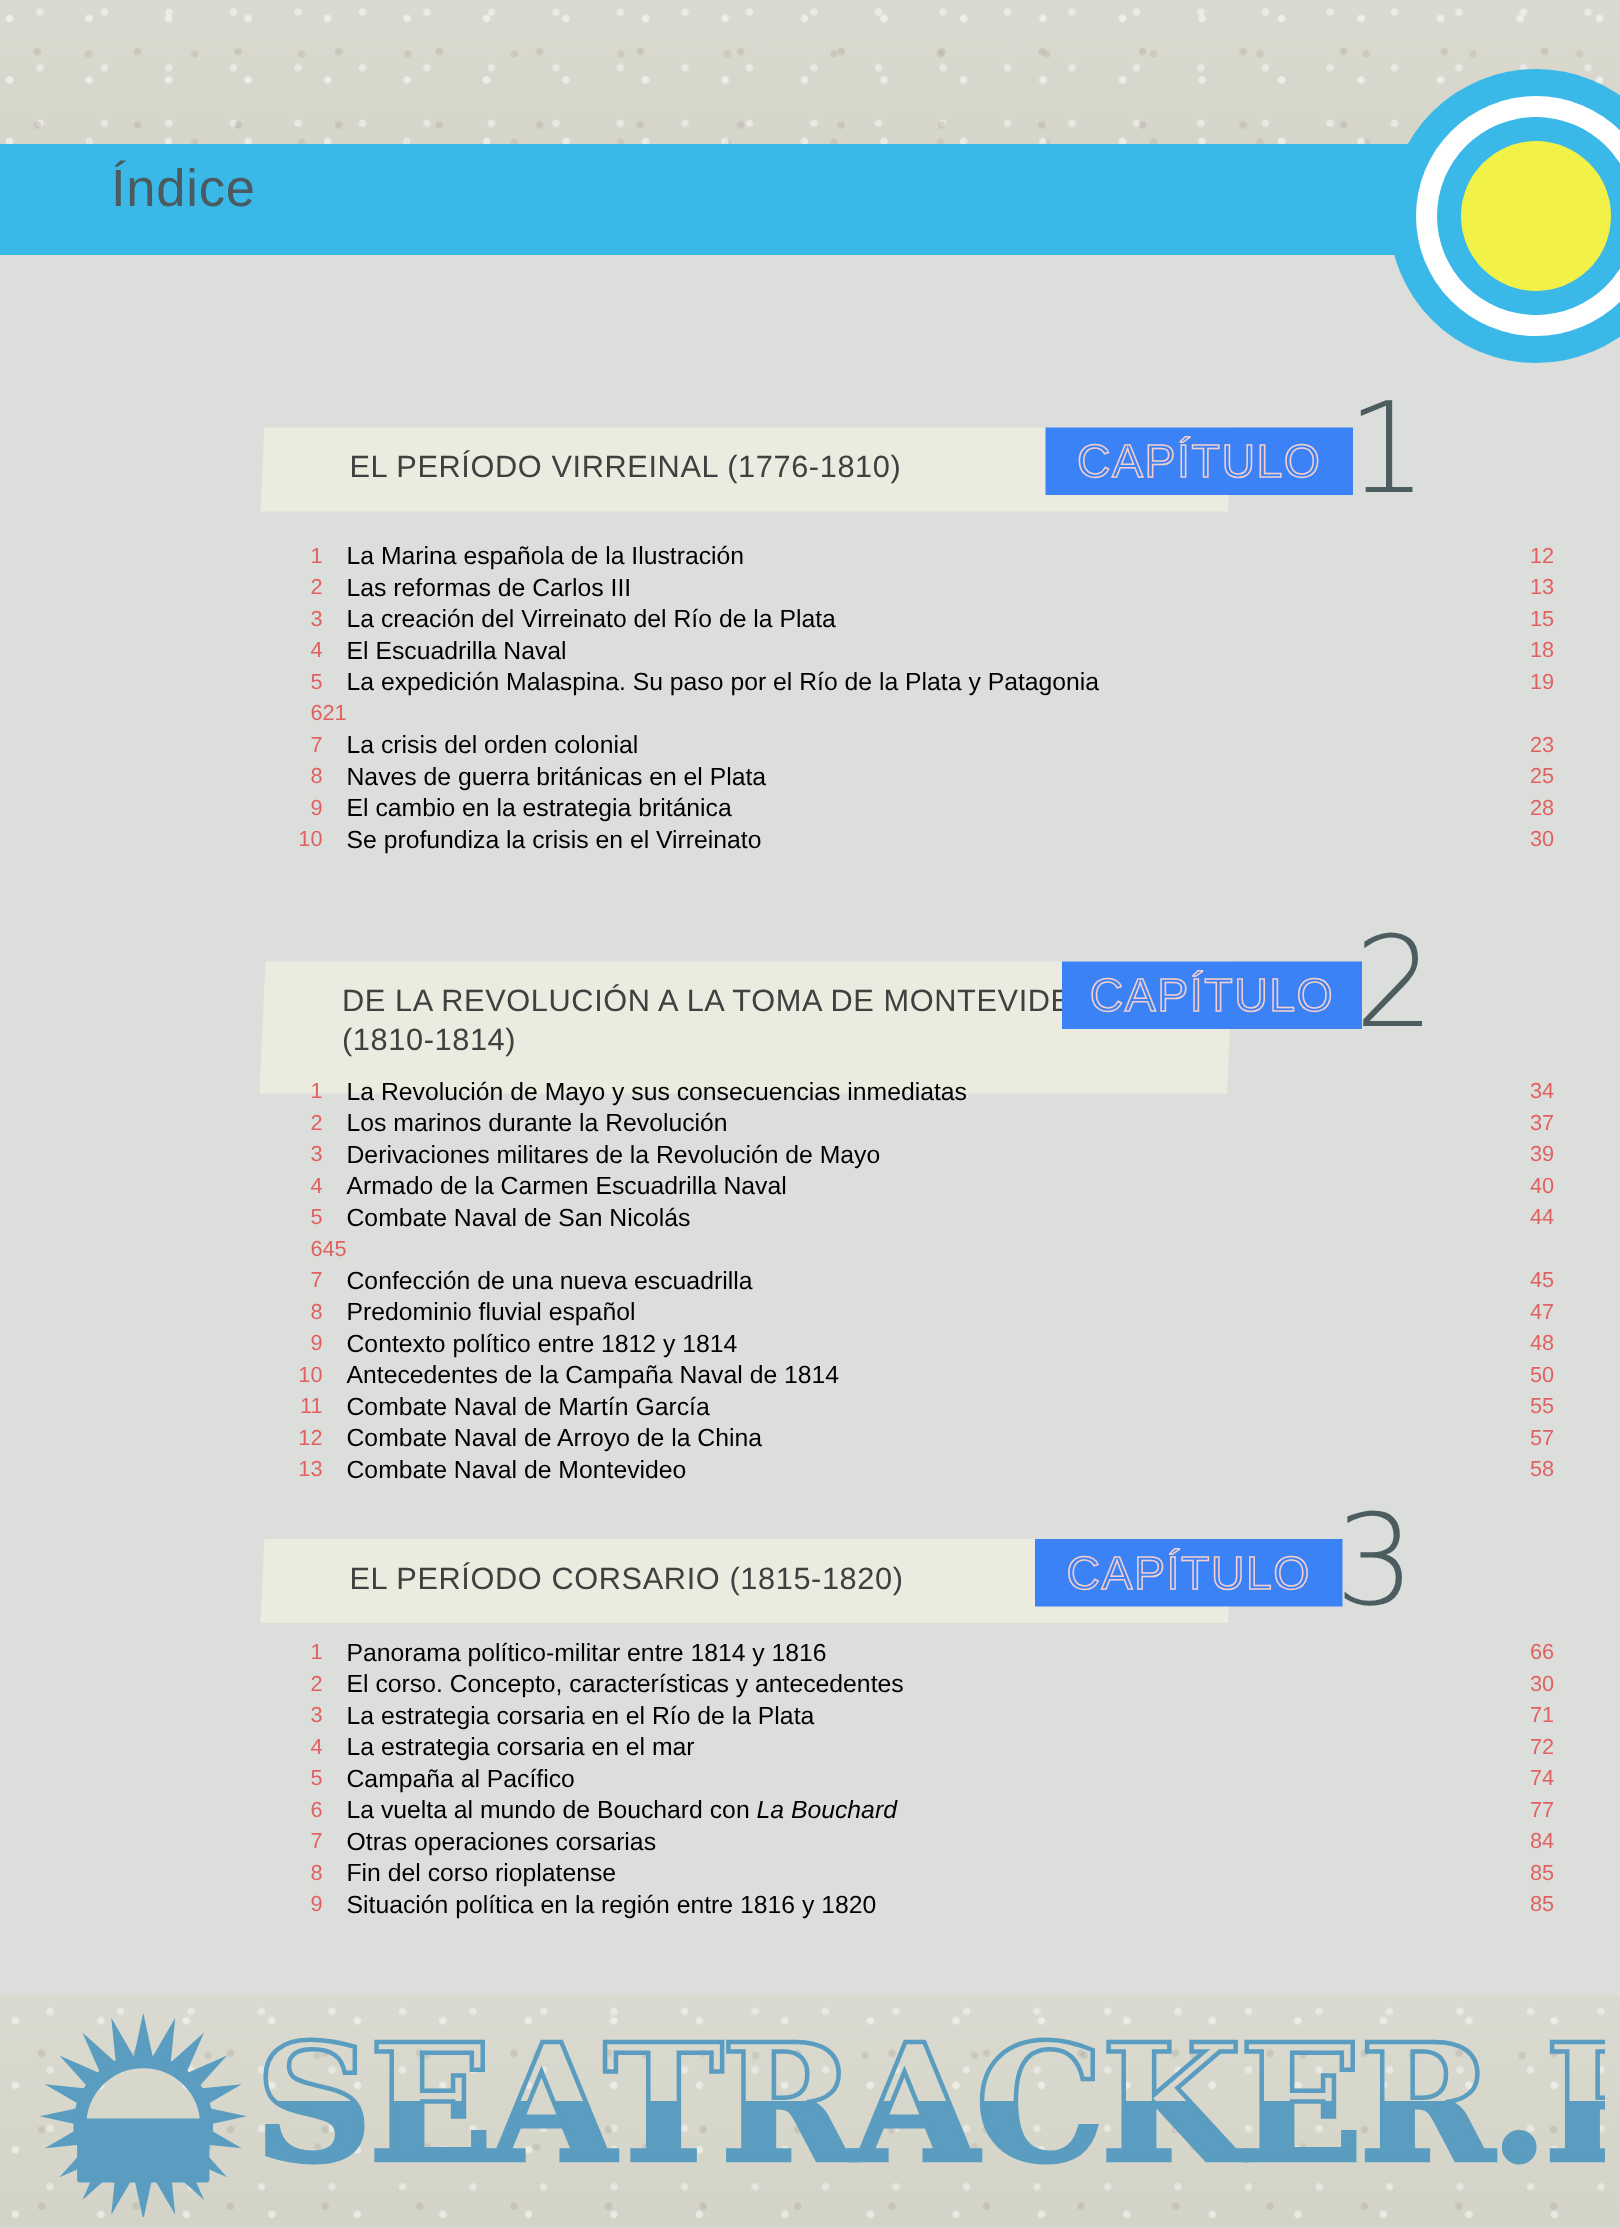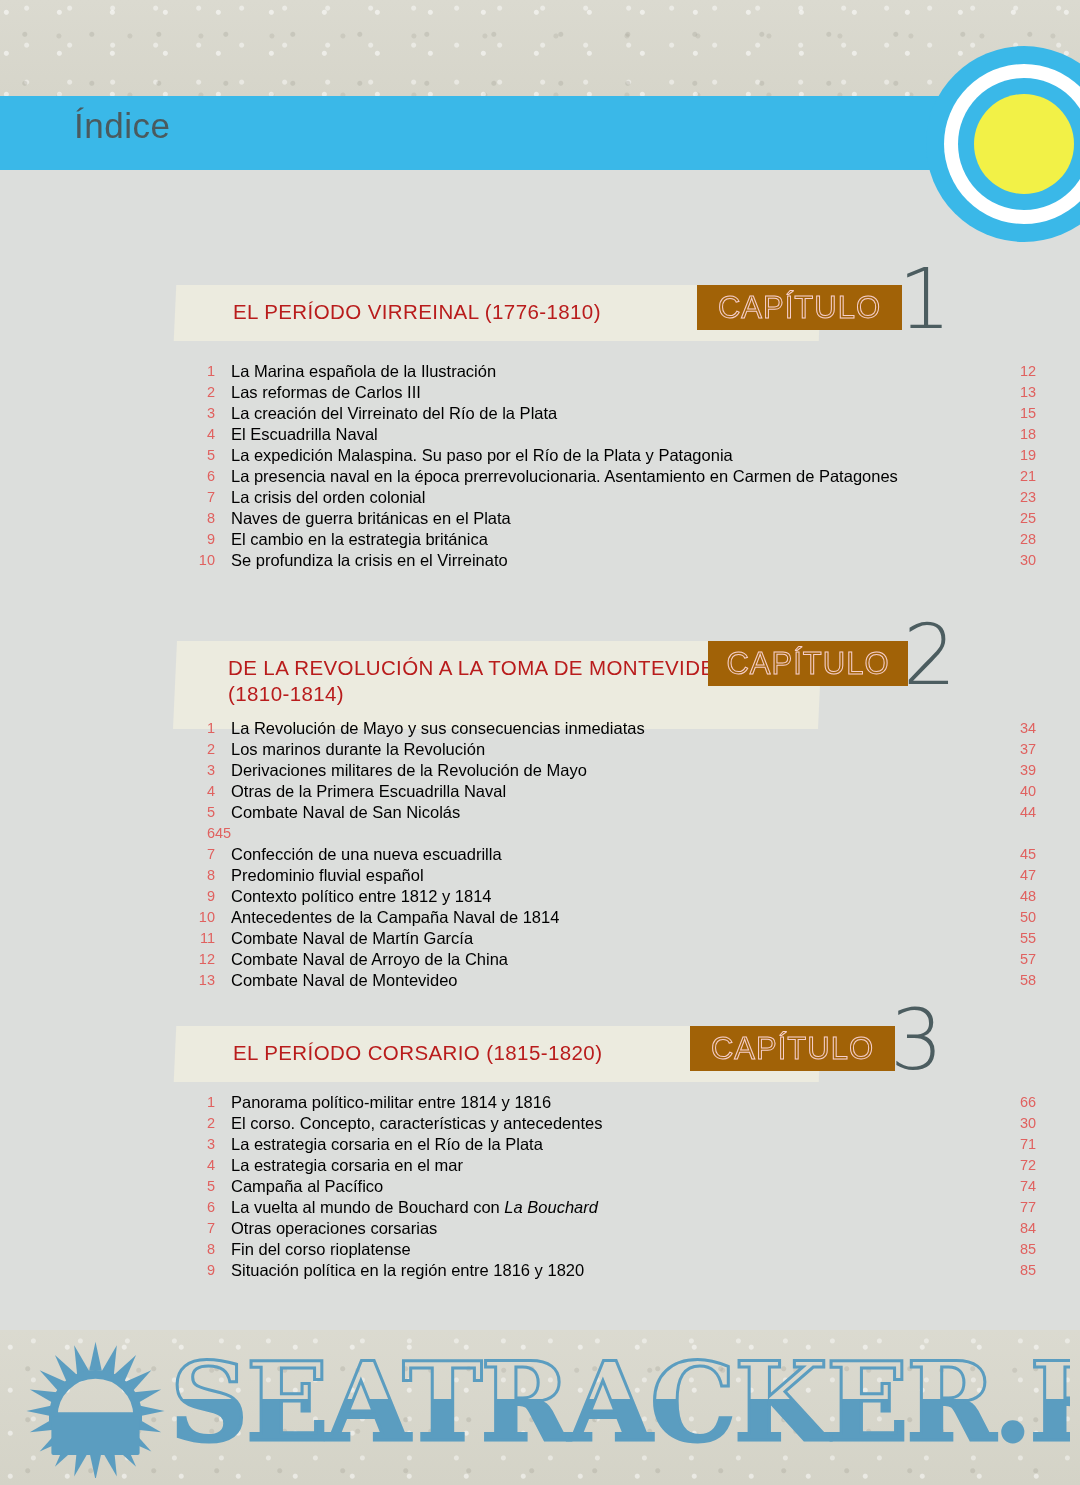--- a/index.html
+++ b/index.html
@@ -86,29 +86,29 @@
     position:absolute; left:175px; top:0;
     height:56px; background:#ecebdf;
     transform:skewX(-2.6deg);
   }
   .cream-band.tall { height:88px; }
 
   .chapter-title {
     position:absolute; top:14px;
     font-size:20.5px; font-weight:400;
     letter-spacing:.4px; line-height:26px;
-    color:#b91c1c;
+    color:#404040;
     white-space:pre-line;
     z-index:2;
   }
 
   .cap-block {
     position:absolute; top:0;
     height:45px;
-    background:#a16207;
+    background:#3b82f6;
     display:flex; align-items:center; justify-content:center;
     z-index:3;
   }
   .cap-label {
     font-size:31px; font-weight:400; letter-spacing:1px;
     color:transparent;
     -webkit-text-stroke:1px #f7cfcc;
     text-shadow:0 0 0 transparent;
   }
 
@@ -228,21 +228,20 @@
           <span class="entry-title">El Escuadrilla Naval</span>
           <span class="entry-page">18</span>
         </div>
         <div class="entry">
           <span class="entry-num">5</span>
           <span class="entry-title">La expedición Malaspina. Su paso por el Río de la Plata y Patagonia</span>
           <span class="entry-page">19</span>
         </div>
         <div class="entry">
           <span class="entry-num">6</span>
-          <span class="entry-title">La presencia naval en la época prerrevolucionaria. Asentamiento en Carmen de Patagones</span>
           <span class="entry-page">21</span>
         </div>
         <div class="entry">
           <span class="entry-num">7</span>
           <span class="entry-title">La crisis del orden colonial</span>
           <span class="entry-page">23</span>
         </div>
         <div class="entry">
           <span class="entry-num">8</span>
           <span class="entry-title">Naves de guerra británicas en el Plata</span>
@@ -281,21 +280,21 @@
           <span class="entry-title">Los marinos durante la Revolución</span>
           <span class="entry-page">37</span>
         </div>
         <div class="entry">
           <span class="entry-num">3</span>
           <span class="entry-title">Derivaciones militares de la Revolución de Mayo</span>
           <span class="entry-page">39</span>
         </div>
         <div class="entry">
           <span class="entry-num">4</span>
-          <span class="entry-title">Otras de la Primera Escuadrilla Naval</span>
+          <span class="entry-title">Armado de la Carmen Escuadrilla Naval</span>
           <span class="entry-page">40</span>
         </div>
         <div class="entry">
           <span class="entry-num">5</span>
           <span class="entry-title">Combate Naval de San Nicolás</span>
           <span class="entry-page">44</span>
         </div>
         <div class="entry">
           <span class="entry-num">6</span>
           <span class="entry-page">45</span>

